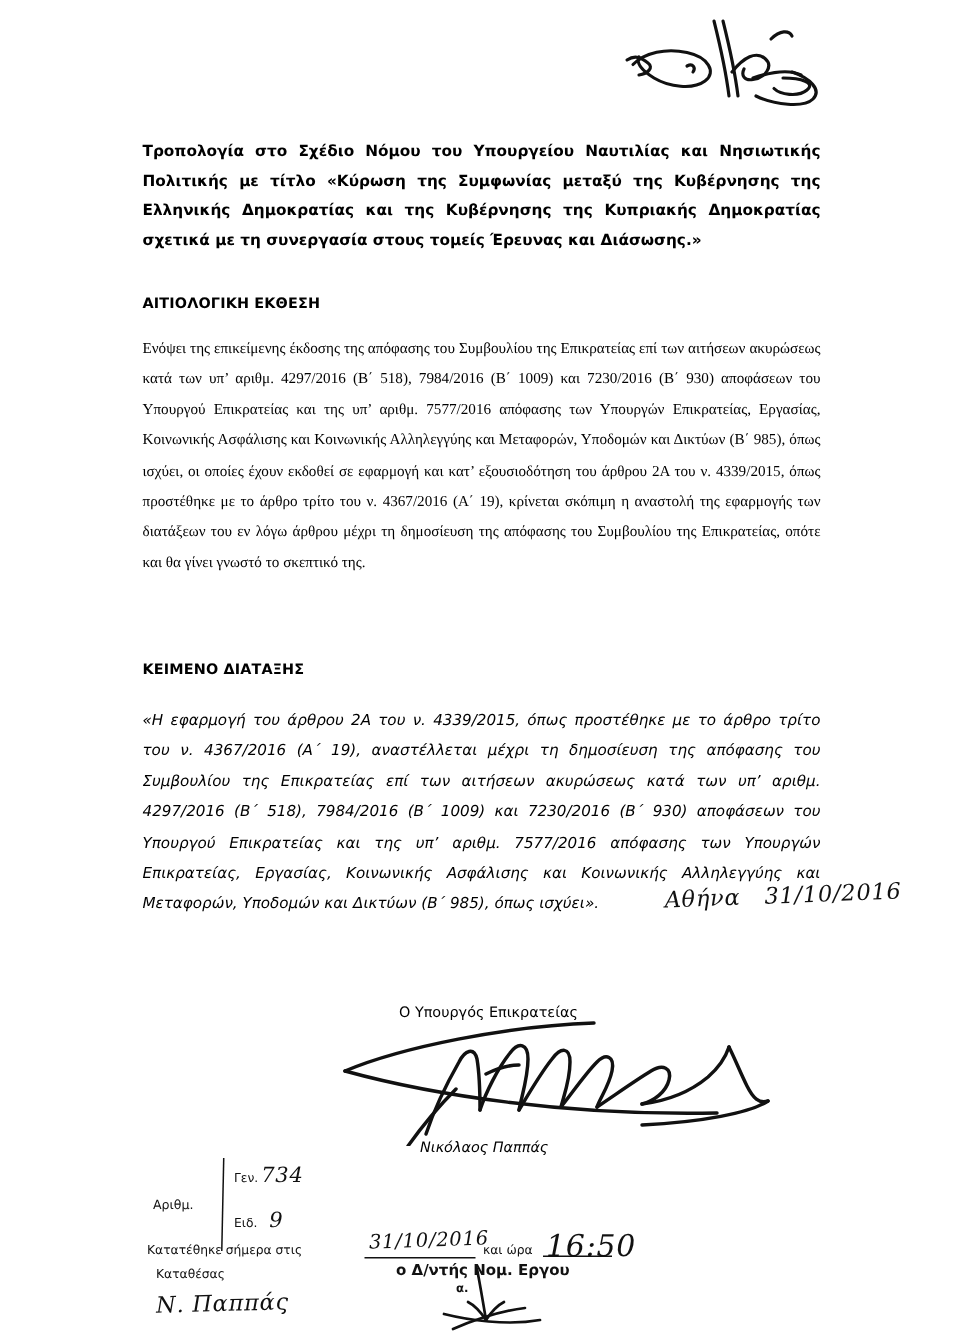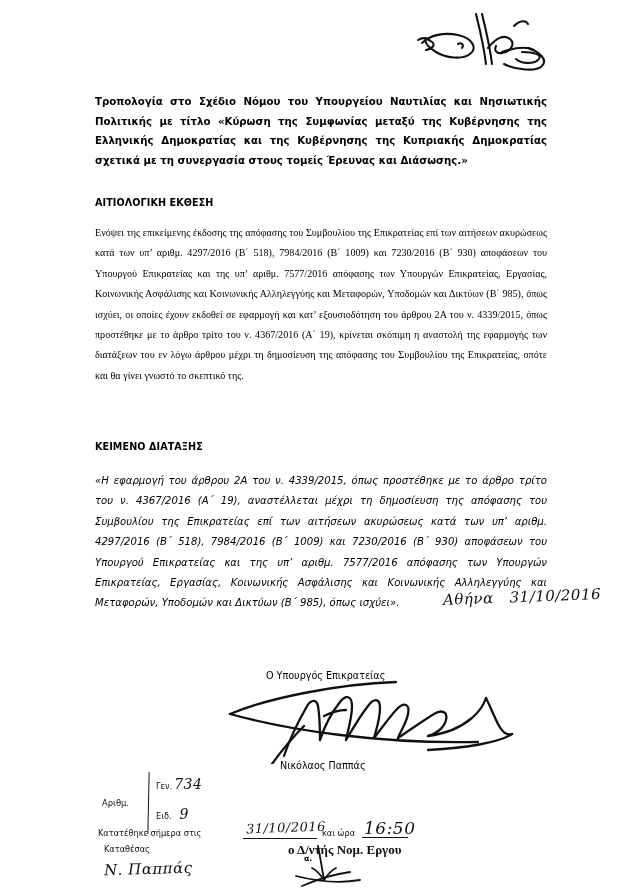--- a/index.html
+++ b/index.html
@@ -120,20 +120,21 @@
     width: 330px;
     height: 92px;
   }
   #minister-name {
     position: absolute;
     left: 280px;
     top: 760px;
     font-size: 9.6px;
     color: #000000;
     white-space: nowrap;
+    font-style: italic;
   }
 
   
   #stamp {
     position: absolute;
     left: 98px;
     top: 770px;
     width: 300px;
     height: 112px;
   }
@@ -206,40 +207,39 @@
     left: 224px;
     top: 58px;
     font-size: 8.2px;
     color: #111;
     white-space: nowrap;
   }
   #stamp-hour-value {
     position: absolute;
     left: 266px;
     top: 48px;
-    font-size: 17px;
+    font-size: 20px;
     white-space: nowrap;
   }
   #stamp-hour-underline {
     position: absolute;
     left: 264px;
     top: 67px;
     width: 46px;
     height: 0;
     border-top: 1.3px solid #111;
   }
   #stamp-director {
     position: absolute;
-    left: 190px;
+    left: 166px;
     top: 72px;
-    font-size: 13px;
-    font-weight: bold;
-    color: #111;
-    white-space: nowrap;
-    font-family: Liberation Serif, serif;
+    font-size: 10px;
+    font-weight: bold;
+    color: #111;
+    white-space: nowrap;
   }
   #stamp-director-sub {
     position: absolute;
     left: 206px;
     top: 84px;
     font-size: 7.8px;
     font-weight: bold;
     color: #111;
     white-space: nowrap;
   }

